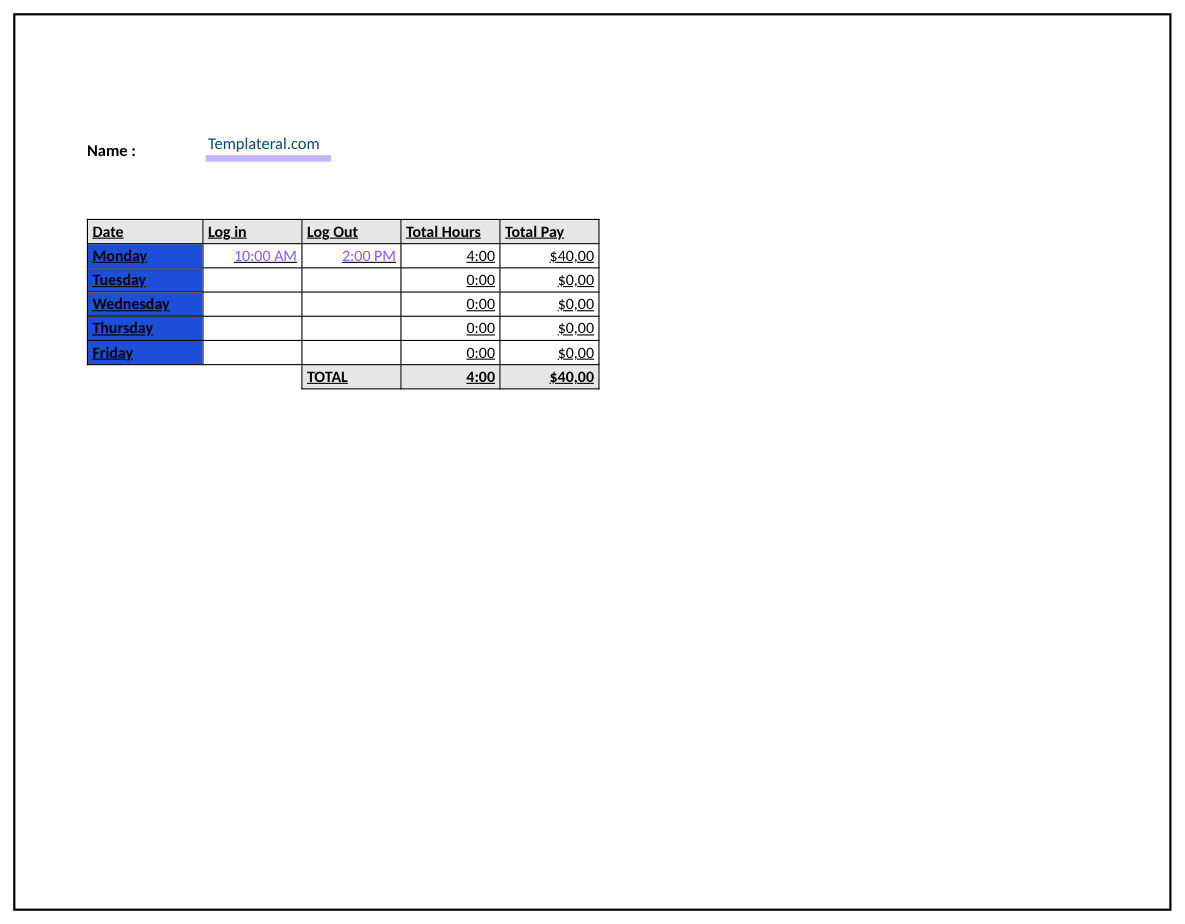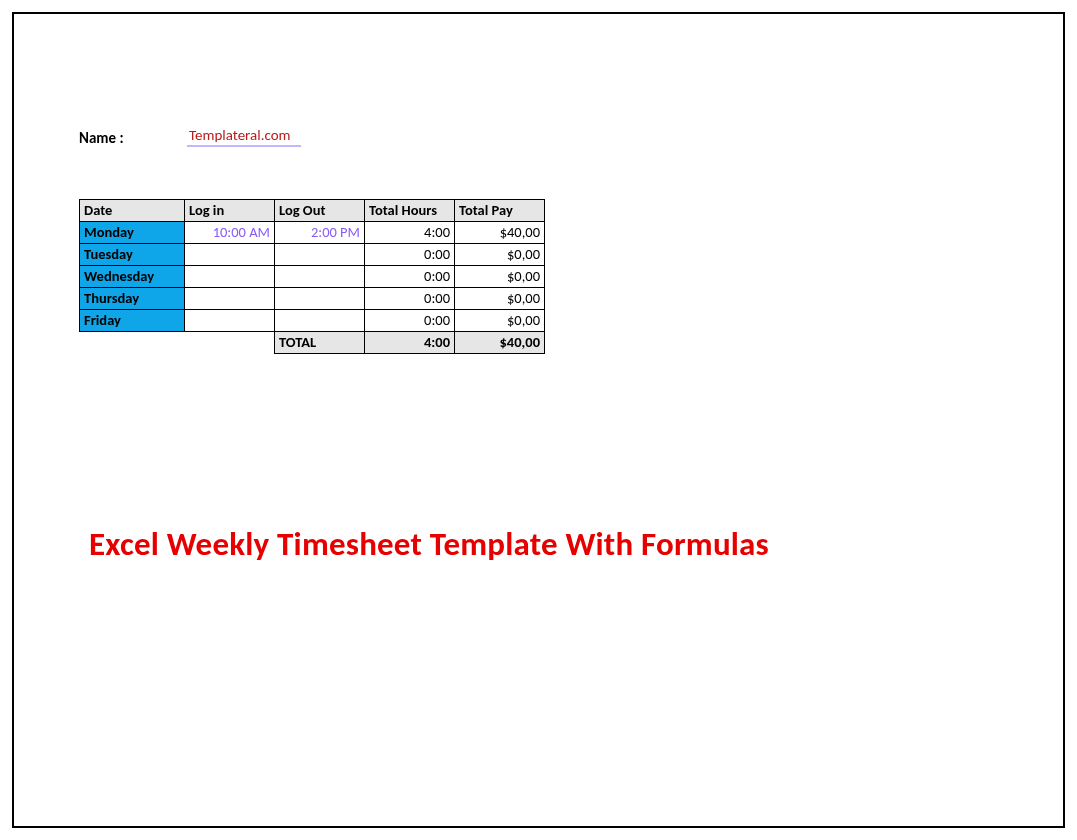--- a/index.html
+++ b/index.html
@@ -35,32 +35,33 @@
     align-items: flex-end;
     margin-bottom: 4px;
   }
   .kv-label {
     width: 108px;
     font-weight: 700;
     color: #000;
     margin-top: 25px;
   }
   .kv-value {
-    color: #b91c1c;
+    color: #0c4a6e;
     min-width: 110px;
-    border-bottom: 2px solid #c4b5fd;
+    border-bottom: 6px solid #c4b5fd;
     padding: 0 2px 1px 2px;
   }
 
   .grid {
     position: absolute;
     top: 185px;
     left: 65px;
     border-collapse: collapse;
     font-size: 14.5px;
+    text-decoration: underline;
   }
   .grid th, .grid td {
     border: 1px solid #000;
     height: 21px;
     line-height: 21px;
     padding: 0 4px;
     box-sizing: border-box;
     white-space: nowrap;
     overflow: hidden;
   }
@@ -68,21 +69,21 @@
     background: #e6e6e6;
     font-weight: 700;
     text-align: left;
   }
   .col-date   { width: 105px; }
   .col-login  { width: 90px; }
   .col-logout { width: 90px; }
   .col-hours  { width: 90px; }
   .col-pay    { width: 90px; }
   .day-cell {
-    background: #0ea5e9;
+    background: #1d4ed8;
     font-weight: 700;
     text-align: left;
   }
   .num { text-align: right; }
   .red { color: #8b5cf6; }
 
   .foot-label {
     border-left: 1px solid #000;
     border-right: 1px solid #000;
     border-bottom: 1px solid #000;
@@ -183,16 +184,15 @@
         <tr>
           <td class="blank-cell"></td>
           <td class="blank-cell"></td>
           <td class="foot-label">TOTAL</td>
           <td class="foot-val">4:00</td>
           <td class="foot-val">$40,00</td>
         </tr>
       </tbody>
     </table>
 
-    <div class="title">Excel Weekly Timesheet Template With Formulas</div>
 
   </div>
 </div>
 
 </body></html>

